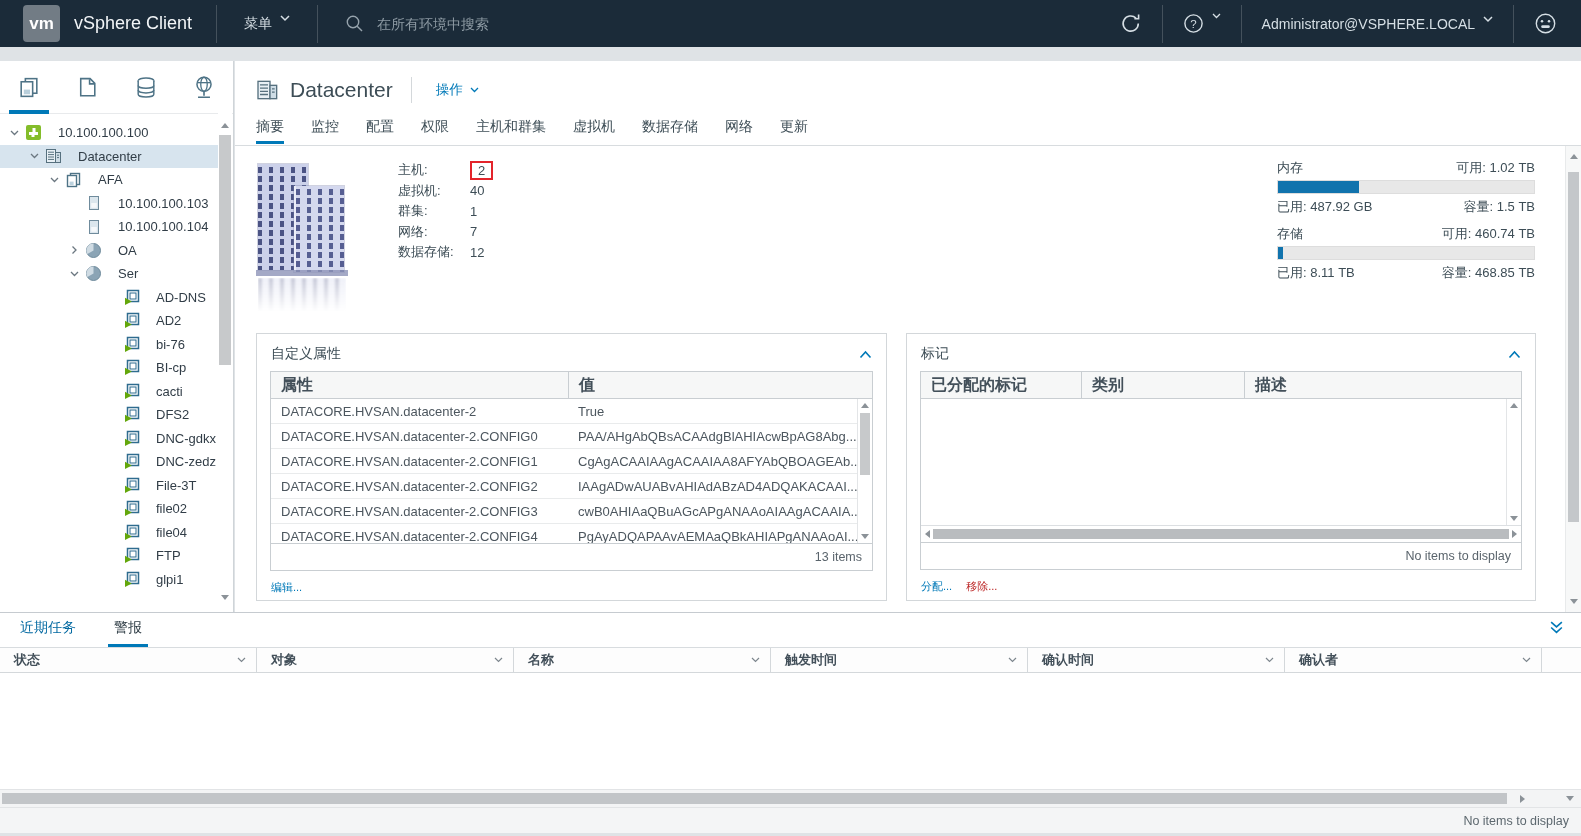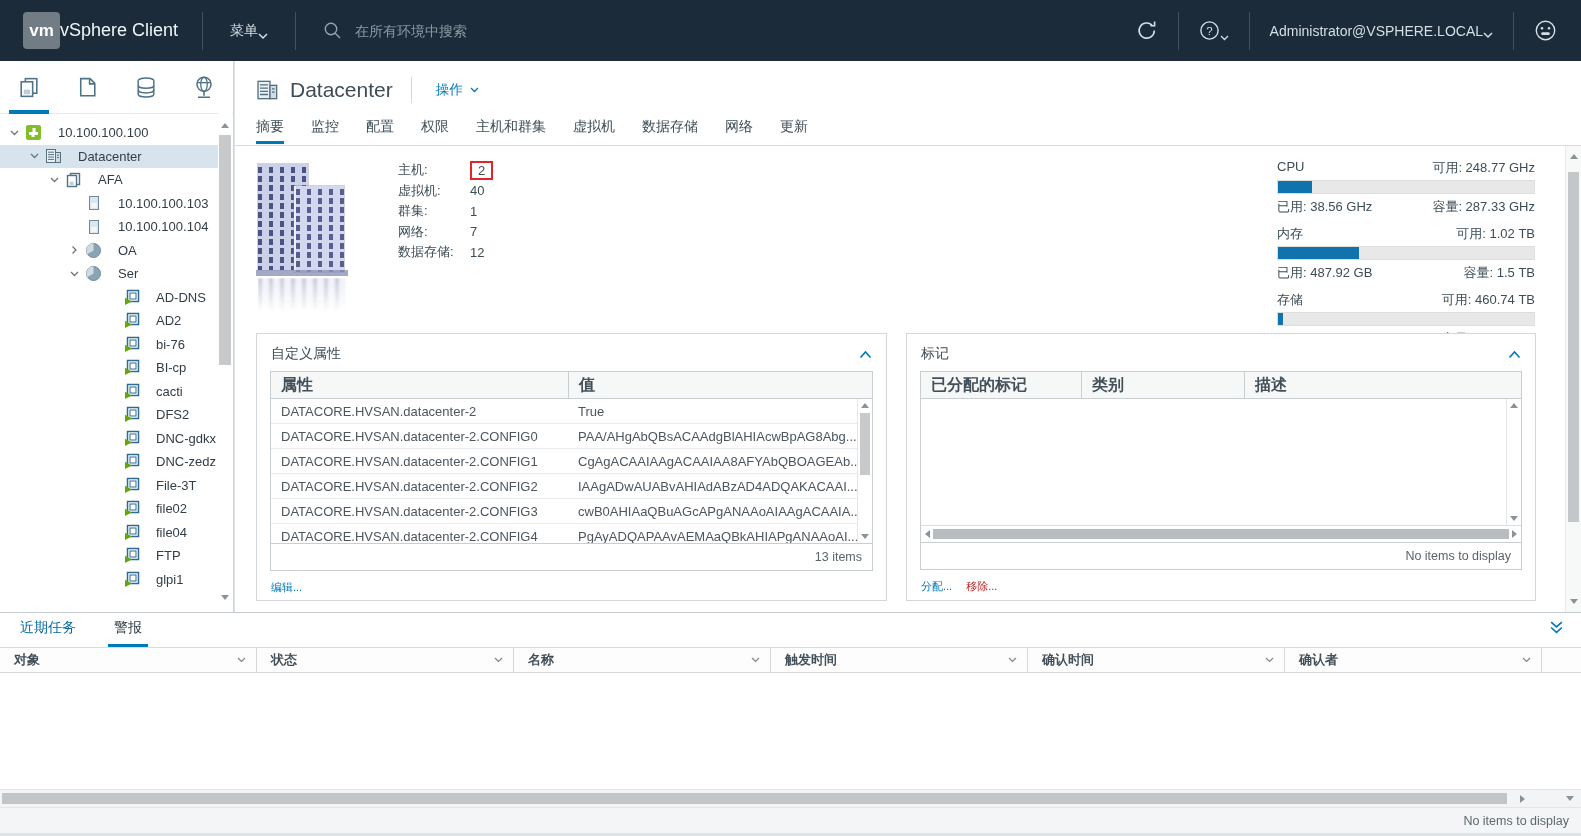--- a/index.html
+++ b/index.html
@@ -3,25 +3,25 @@
 <meta charset="utf-8">
 <style>
   html,body{margin:0;padding:0}
   .app{position:relative;width:1581px;height:836px;background:#dfe3e6;overflow:hidden;
        font-family:"Liberation Sans",sans-serif;color:#3d4d56;-webkit-font-smoothing:antialiased}
   svg{display:block}
   .link{color:#0079b8;cursor:pointer}
   .link.disabled{color:#b91c1c;cursor:default}
 
   
-  .topbar{position:absolute;top:0;left:0;right:0;height:61px;background:#1b2b39;display:flex;align-items:center;color:#d6dfe5}
+  .topbar{position:absolute;top:0;left:0;right:0;height:47px;background:#1b2b39;display:flex;align-items:center;color:#d6dfe5}
   .vm-logo{width:37px;height:37px;background:#727c85;border-radius:4px;margin-left:23px;display:flex;align-items:center;justify-content:center;font-weight:bold;font-size:17px;color:#fff;cursor:pointer}
-  .product{font-size:18px;color:#f2f5f7;white-space:nowrap}
+  .product{font-size:18px;margin-left:14px;color:#f2f5f7;white-space:nowrap}
   .tb-div{width:1px;height:38px;background:rgba(255,255,255,.18)}
-  .tbbtn{display:flex;align-items:flex-end;gap:0;background:none;border:none;color:#d6dfe5;font-size:14px;cursor:pointer;font-family:inherit}
+  .tbbtn{display:flex;align-items:flex-start;gap:8px;background:none;border:none;color:#d6dfe5;font-size:14px;cursor:pointer;font-family:inherit}
   .menu-btn{padding:0 27px}
   .search{display:flex;align-items:center;gap:11px;margin-left:27px;color:#97a4ad}
   .search input{background:transparent;border:none;outline:none;color:#cfd8dd;font-size:14px;width:230px;font-family:inherit}
   .search input::placeholder{color:#8d9aa3}
   .tb-right{margin-left:auto;display:flex;align-items:center;gap:0;margin-right:16px;color:#c9d3d9}
   .tb-right .tbbtn{padding:0 20px}
 
   
   .sidebar{position:absolute;top:61px;left:0;width:234px;height:551px;background:#fff;border-right:1px solid #cfd4d8;box-sizing:border-box}
   .nav-row{height:52px;display:flex;border-bottom:1px solid #e8eaec}
@@ -533,33 +533,20 @@
           <div class="stat">
               <span class="lbl">数据存储:</span>
               <span class="val">12</span>
             </div>
         </div>
       </div>
 
       <div class="capacity">
         <div class="meter">
           <div class="row">
-              <span>CPU</span>
-              <span>可用: 248.77 GHz</span>
-            </div>
-          <div class="bar">
-              <div class="fill" style="width: 13.4%;"></div>
-            </div>
-          <div class="row">
-              <span>已用: 38.56 GHz</span>
-              <span>容量: 287.33 GHz</span>
-            </div>
-        </div>
-        <div class="meter">
-          <div class="row">
               <span>内存</span>
               <span>可用: 1.02 TB</span>
             </div>
           <div class="bar">
               <div class="fill" style="width: 31.8%;"></div>
             </div>
           <div class="row">
               <span>已用: 487.92 GB</span>
               <span>容量: 1.5 TB</span>
             </div>
@@ -696,27 +683,27 @@
       <div class="bp-tab"><span>近期任务</span></div>
       <div class="bp-tab active"><span>警报</span></div>
       <button class="collapse-btn">
         <svg width="15" height="13" viewBox="0 0 14 12">
             <path d="M2 1l5 4.5L12 1M2 6l5 4.5L12 6" fill="none" stroke="#0079b8" stroke-width="1.5"></path>
           </svg>
       </button>
     </div>
     <div class="bp-cols">
       <div class="bp-col">
-          <span>对象</span>
+          <span>状态</span>
           <svg width="9" height="6" viewBox="0 0 9 6">
             <path d="M1 1l3.5 3.5L8 1" fill="none" stroke="#7d868d" stroke-width="1.2"></path>
           </svg>
         </div>
       <div class="bp-col">
-          <span>状态</span>
+          <span>对象</span>
           <svg width="9" height="6" viewBox="0 0 9 6">
             <path d="M1 1l3.5 3.5L8 1" fill="none" stroke="#7d868d" stroke-width="1.2"></path>
           </svg>
         </div>
       <div class="bp-col">
           <span>名称</span>
           <svg width="9" height="6" viewBox="0 0 9 6">
             <path d="M1 1l3.5 3.5L8 1" fill="none" stroke="#7d868d" stroke-width="1.2"></path>
           </svg>
         </div>

